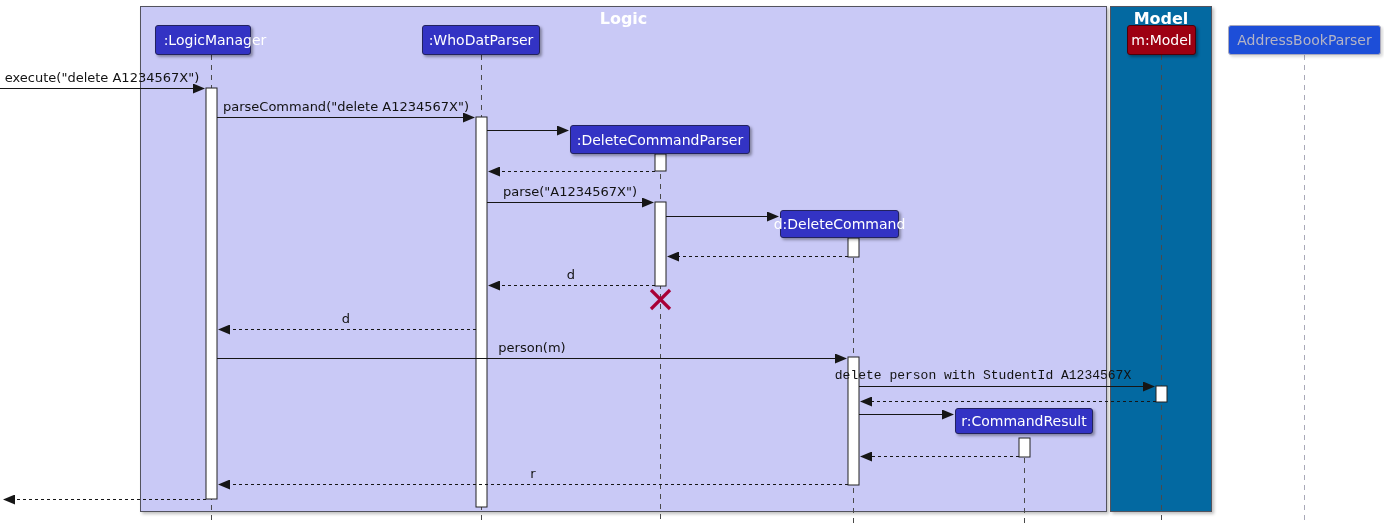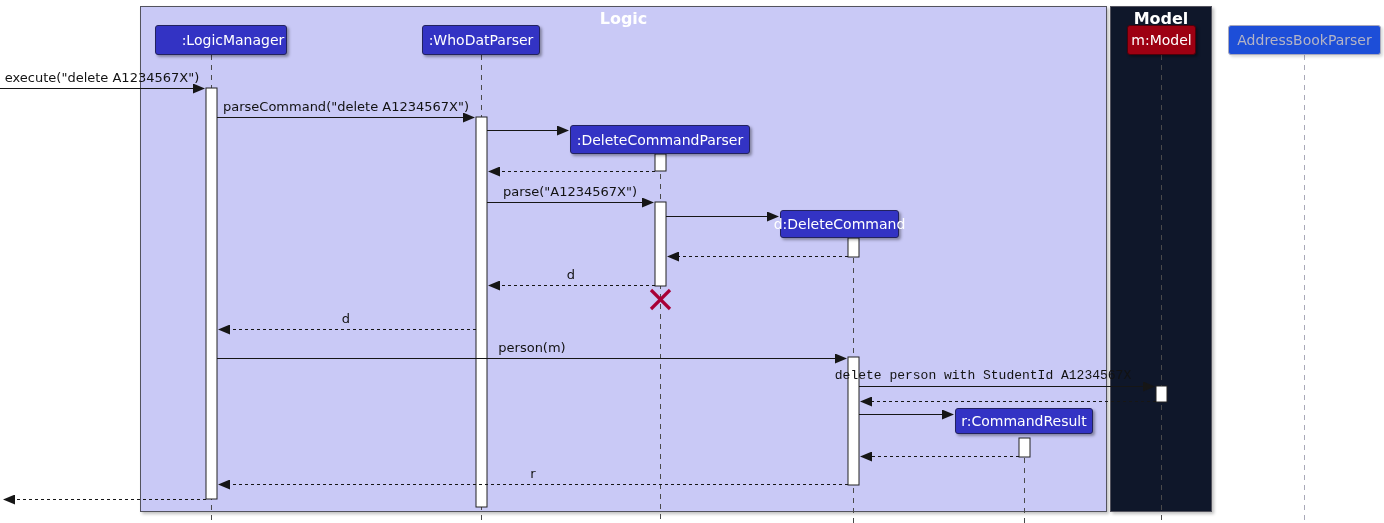--- a/index.html
+++ b/index.html
@@ -3,21 +3,21 @@
 <meta charset="utf-8">
 <style>
   html,body{margin:0;padding:0;background:#ffffff;}
   #canvas{
     position:relative;width:1384px;height:523px;background:#ffffff;
     font-family:"DejaVu Sans","Liberation Sans",sans-serif;overflow:hidden;
   }
   .frame{position:absolute;box-sizing:border-box;border:1px solid #53535e;box-shadow:2px 2px 3px rgba(0,0,0,0.25);z-index:0;}
   .frame-title{position:absolute;top:2px;left:0;right:0;text-align:center;font-size:16px;font-weight:bold;color:#ffffff;}
   .frame-logic{left:140px;top:6px;width:967px;height:506px;background:#c9c9f6;}
-  .frame-model{left:1110px;top:6px;width:102px;height:506px;background:#0f172a;}
+  .frame-model{left:1110px;top:6px;width:102px;height:506px;background:#0369a1;}
   svg.layer{position:absolute;left:0;top:0;z-index:1;}
   .participant{
     position:absolute;box-sizing:border-box;z-index:2;
     display:flex;align-items:center;justify-content:center;
     font-size:14px;color:#ffffff;background:#3333c4;border:1px solid #22225e;
     border-radius:3px;box-shadow:2px 2px 3px rgba(0,0,0,0.35);white-space:nowrap;
   }
   .participant.model-box{background:#9d0012;border-color:#4d000a;}
   .participant.muted{background:#1d4ed8;border-color:#a9a9bd;color:#b4b4c6;box-shadow:2px 2px 3px rgba(0,0,0,0.15);}
   .msg-label{
@@ -83,21 +83,21 @@
       <line x1="848" y1="484.5" x2="219" y2="484.5" stroke-dasharray="3,3" marker-end="url(#arr)"></line>
       <line x1="206" y1="499.5" x2="4" y2="499.5" stroke-dasharray="3,3" marker-end="url(#arr)"></line>
     </g>
 
     <g stroke="#a80036" stroke-width="3.2">
       <line x1="651" y1="290" x2="670" y2="309"></line>
       <line x1="651" y1="309" x2="670" y2="290"></line>
     </g>
   </svg>
 
-  <div class="participant" style="left:155px;top:25px;width:132px;height:30px;padding-left:24px;">:LogicManager</div>
+  <div class="participant" style="left:155px;top:25px;width:96px;height:30px;padding-left:24px;">:LogicManager</div>
   <div class="participant" style="left:570px;top:125px;width:180px;height:29px;">:DeleteCommandParser</div>
   <div class="participant" style="left:422px;top:25px;width:118px;height:30px;">:WhoDatParser</div>
   <div class="participant" style="left:780px;top:210px;width:119px;height:28px;">d:DeleteCommand</div>
   <div class="participant" style="left:955px;top:408px;width:138px;height:26px;">r:CommandResult</div>
   <div class="participant model-box" style="left:1127px;top:25px;width:69px;height:30px;">m:Model</div>
   <div class="participant muted" style="left:1228px;top:25px;width:153px;height:30px;">AddressBookParser</div>
 
   <div class="msg-label" style="left:102px;top:70px;">execute("delete A1234567X")</div>
   <div class="msg-label" style="left:346px;top:99px;">parseCommand("delete A1234567X")</div>
   <div class="msg-label" style="left:570px;top:184px;">parse("A1234567X")</div>

